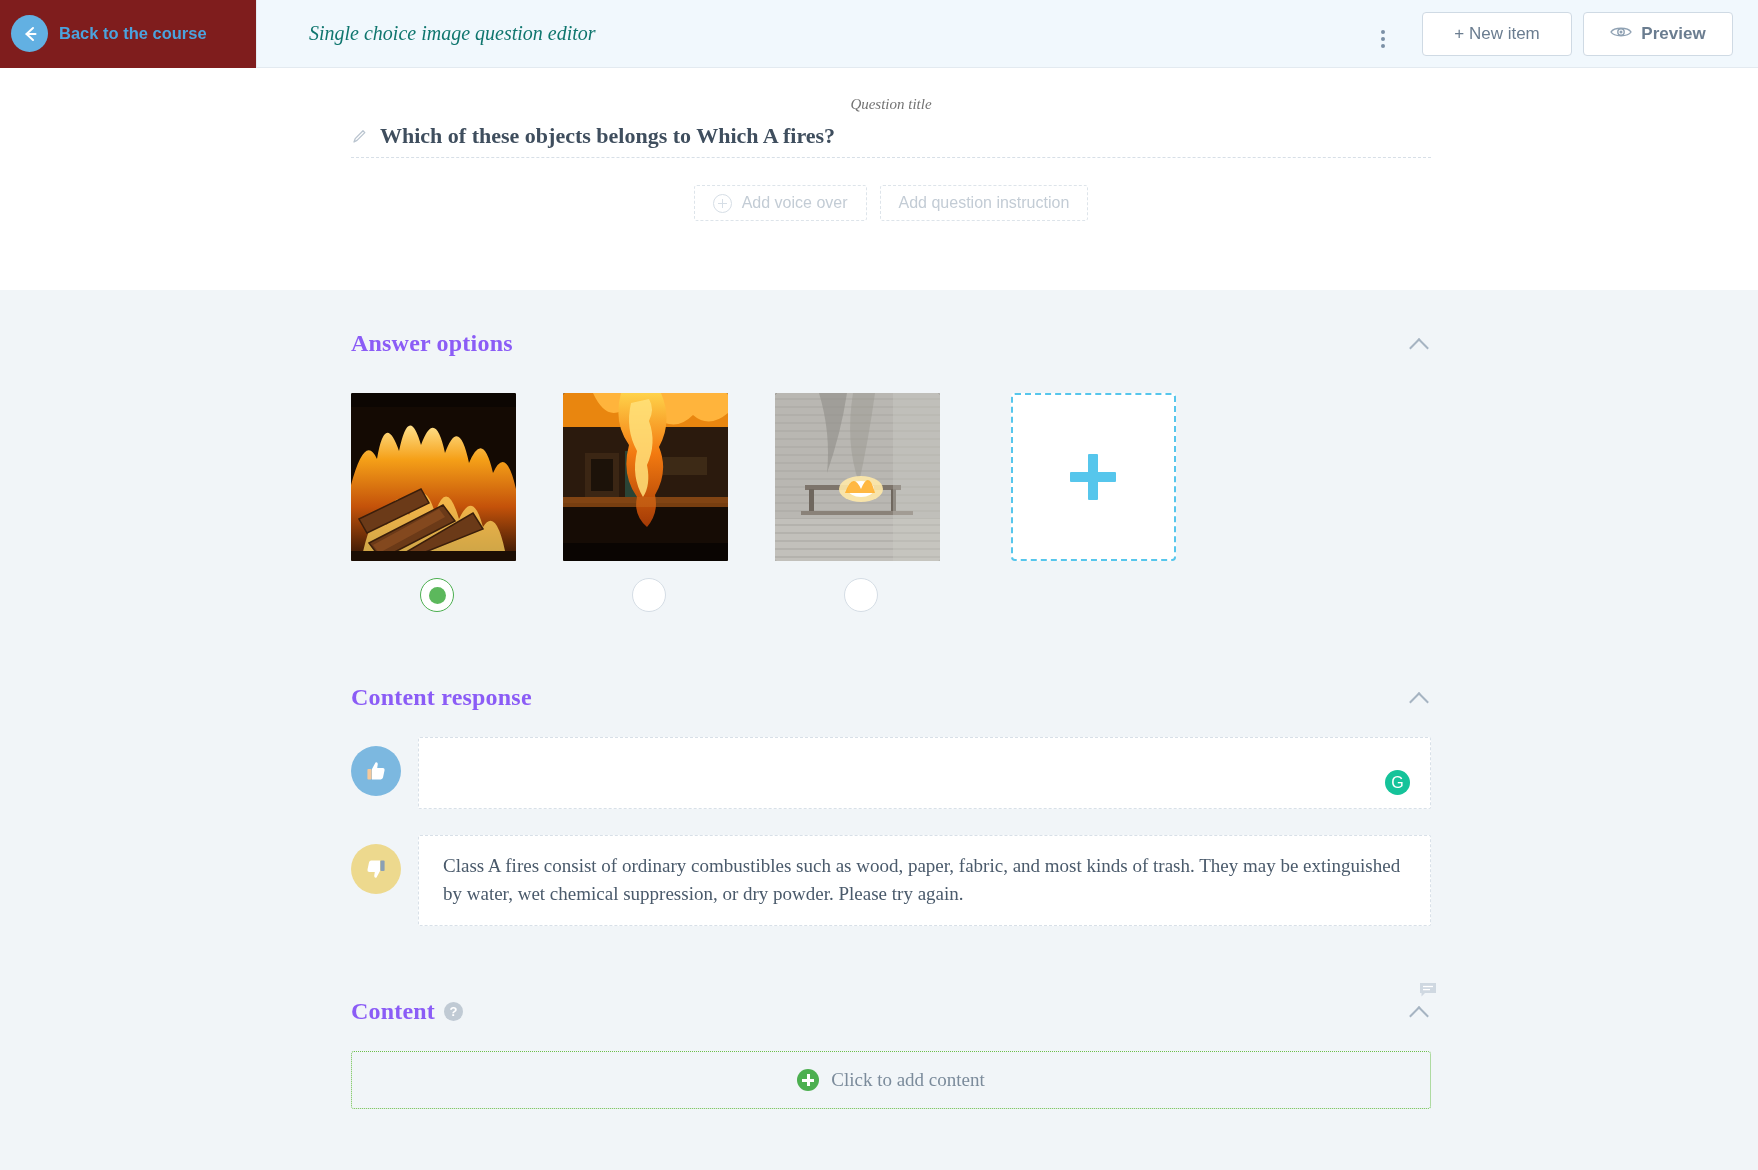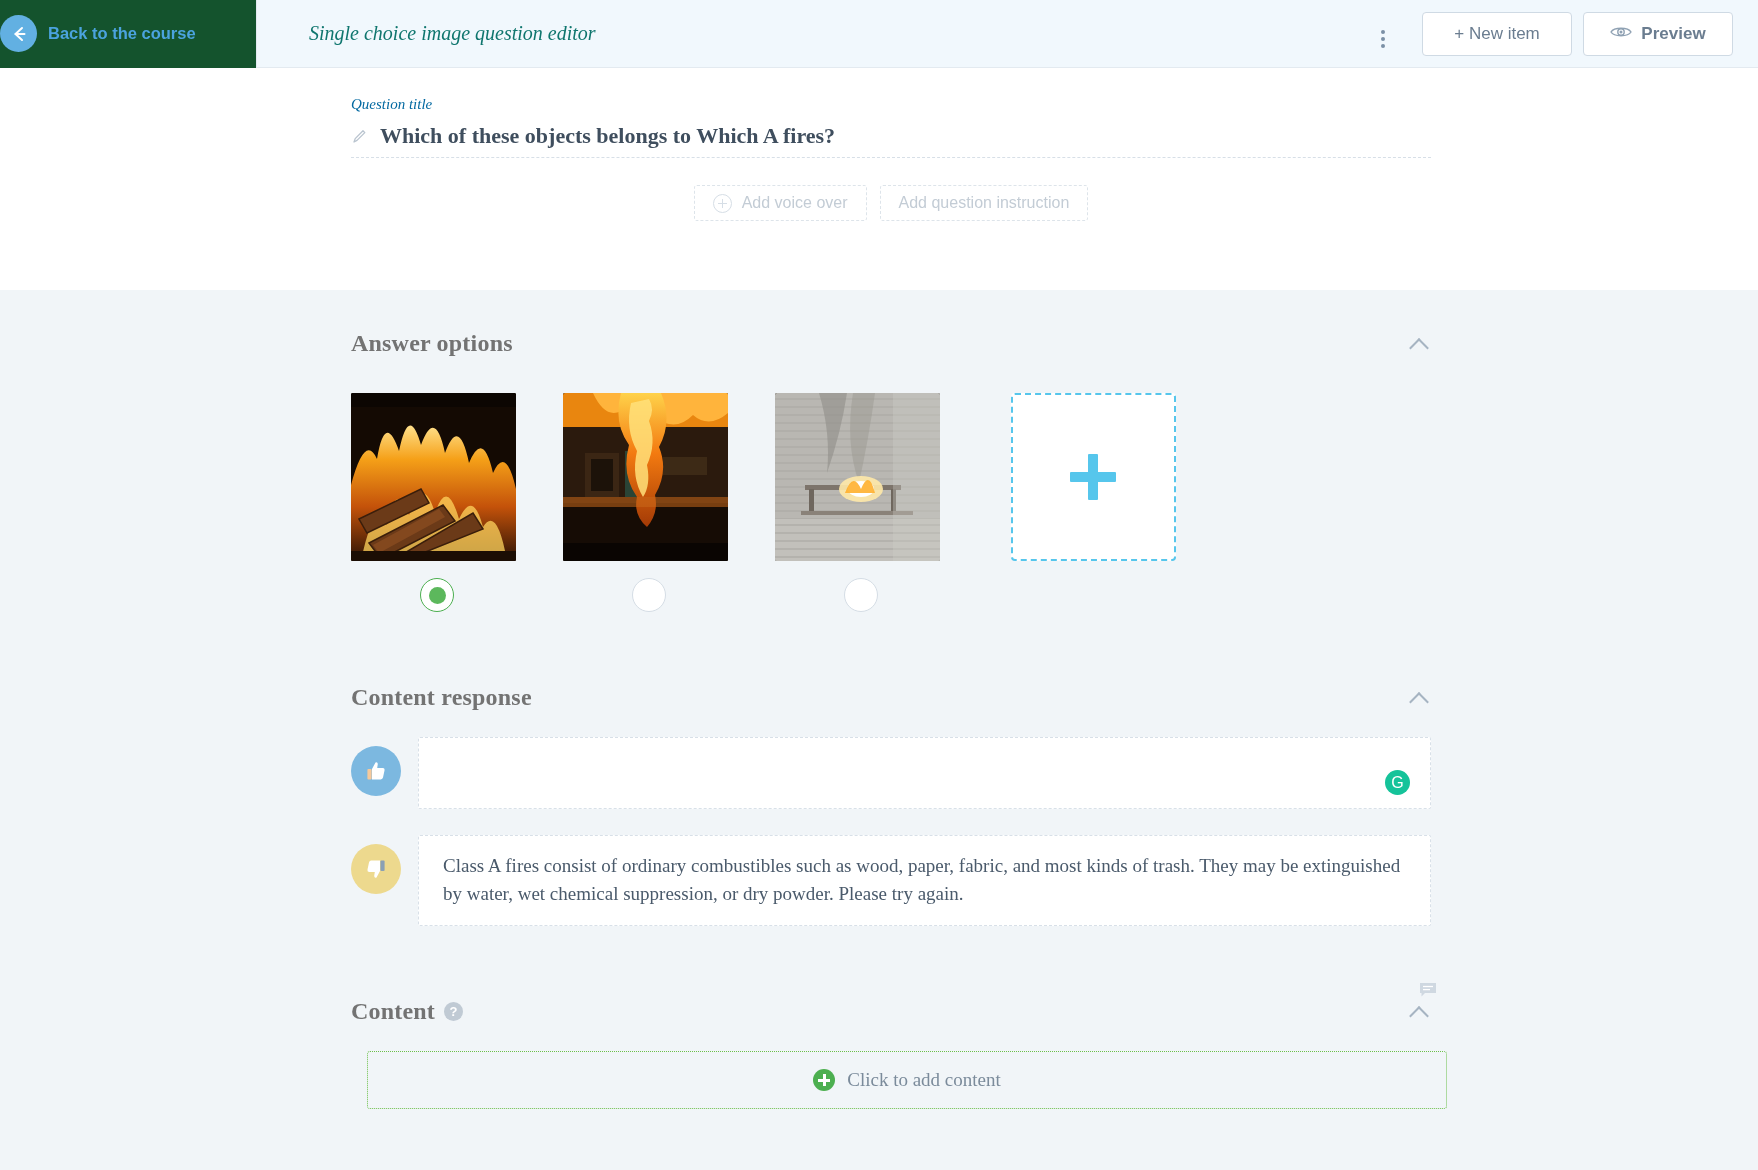--- a/index.html
+++ b/index.html
@@ -12,22 +12,22 @@
   }
   .page { position: relative; width: 1758px; height: 1170px; background: #f1f5f8; }
 
   
   .header {
     position: absolute; top: 0; left: 0; width: 1758px; height: 68px;
     background: #f1f8fd; display: flex; align-items: center;
     border-bottom: 1px solid #e3eaf0;
   }
   .header-left {
-    width: 257px; height: 68px; background: #14532d;
-    display: flex; align-items: center; gap: 11px; 
+    width: 257px; height: 68px; background: #7f1d1d;
+    display: flex; align-items: center; gap: 11px; padding-left: 11px;
     border-right: 1px solid #e3eaf0; flex: 0 0 257px;
   }
   .back-circle {
     width: 37px; height: 37px; border-radius: 50%;
     background: #62b0e2; display: flex; align-items: center; justify-content: center;
     flex: 0 0 37px;
   }
   .back-circle svg { display: block; }
   .back-label {
     color: #4ba3de; font-size: 16.5px; font-weight: bold;
@@ -54,22 +54,23 @@
   }
   .hbtn + .hbtn { margin-left: 11px; font-weight: bold; }
 
   
   .title-block {
     position: absolute; top: 68px; left: 0; width: 1758px; height: 222px;
     background: #ffffff;
   }
   .tb-inner { position: relative; margin-left: 351px; width: 1080px; padding-top: 28px; }
   .qt-label {
-    color: #0369a1; font-size: 15px; font-style: italic;
+    color: #737373; font-size: 15px; font-style: italic;
     font-family: "Liberation Serif", serif;
+    text-align: center;
   }
   .qt-row {
     margin-top: 11px; display: flex; align-items: flex-end; gap: 13px;
     border-bottom: 1px dashed #d7dfe7; padding-bottom: 9px; width: 1080px;
   }
   .pencil-icon { width: 16px; height: 18px; flex: 0 0 16px; margin-bottom: 3px; }
   .qt-text {
     color: #3f4e5e; font-size: 22px; font-weight: bold;
     font-family: "Liberation Serif", serif; line-height: 1.1;
   }
@@ -95,21 +96,21 @@
 
   
   .body-area { position: absolute; top: 290px; left: 0; width: 1758px; height: 880px; background: #f1f5f8; }
   .content-col { margin-left: 351px; width: 1080px; position: relative; }
 
   .section-head {
     display: flex; align-items: center; width: 1080px;
     margin-top: 0; position: relative;
   }
   .section-title {
-    color: #737373; font-size: 24px; font-weight: bold;
+    color: #8b5cf6; font-size: 24px; font-weight: bold;
     font-family: "Liberation Serif", serif; letter-spacing: 0.2px;
   }
   .help-dot {
     width: 19px; height: 19px; border-radius: 50%; background: #c0cad4;
     color: #ffffff; font-size: 13px; font-weight: bold;
     display: inline-flex; align-items: center; justify-content: center;
     margin-left: 9px; font-family: "Liberation Sans", sans-serif; cursor: pointer;
   }
   .chevron-up {
     margin-left: auto; width: 22px; height: 22px; position: relative; cursor: pointer;
@@ -170,21 +171,20 @@
     color: #ffffff; font-size: 16px; font-family: "Liberation Sans", sans-serif;
   }
 
   .comment-icon { position: absolute; right: -6px; top: -16px; width: 18px; height: 16px; cursor: pointer; }
 
   .add-content-btn {
     margin-top: 26px; width: 1080px; height: 58px;
     border: 1.5px dotted #6cc04a; border-radius: 3px; background: transparent;
     display: flex; align-items: center; justify-content: center; gap: 12px;
     cursor: pointer;
-    margin-left: 16px;
   }
   .green-plus {
     width: 22px; height: 22px; border-radius: 50%; background: #4caf50; position: relative; flex: 0 0 22px;
   }
   .green-plus::before, .green-plus::after { content: ""; position: absolute; background: #ffffff; }
   .green-plus::before { left: 5px; right: 5px; top: 10px; height: 2.5px; }
   .green-plus::after { top: 5px; bottom: 5px; left: 10px; width: 2.5px; }
   .add-content-label {
     color: #7b8b9b; font-size: 19px; font-family: "Liberation Serif", serif;
   }

